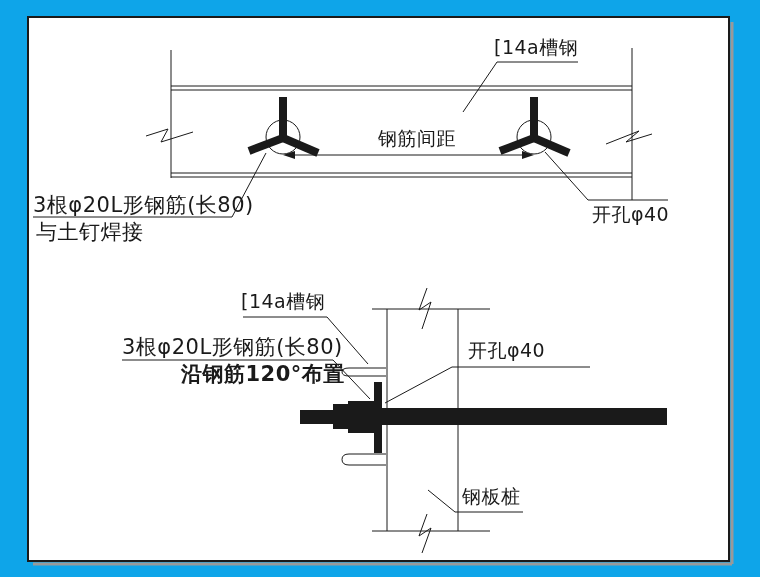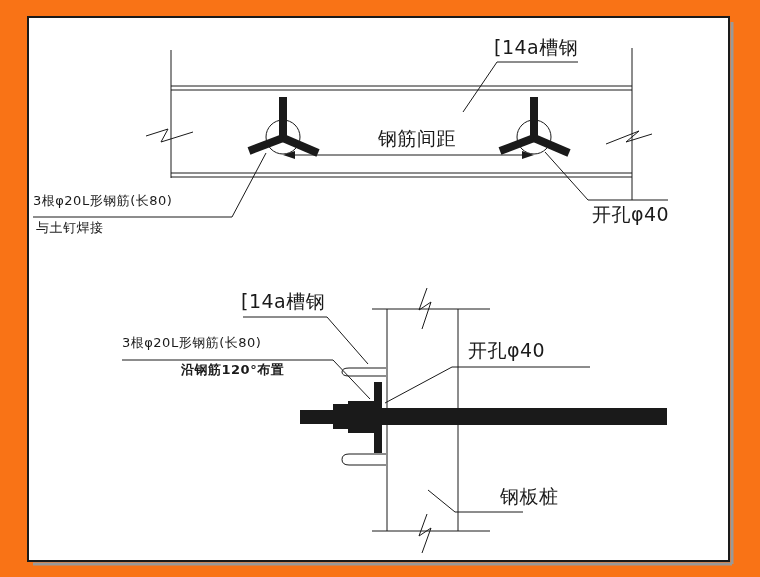--- a/index.html
+++ b/index.html
@@ -5,39 +5,39 @@
   html, body {
     margin: 0;
     padding: 0;
     background: #ffffff;
     font-family: "DejaVu Sans", sans-serif;
   }
   #stage {
     position: relative;
     width: 760px;
     height: 577px;
-    background: #f97316;
+    background: #0ea5e9;
     overflow: hidden;
   }
   #linework {
     position: absolute;
     left: 0; top: 0;
     width: 760px;
     height: 577px;
   }
   .cad-label {
     position: absolute;
     color: #1a1a1a;
     white-space: nowrap;
     line-height: 1.1;
     letter-spacing: 0.5px;
     -webkit-font-smoothing: none;
   }
   .fs20 { font-size: 19px; }
-  .fs18 { font-size: 13px; }
+  .fs18 { font-size: 21px; }
 </style>
 </head>
 <body>
 
 <div id="stage">
 
   <svg id="linework" viewBox="0 0 760 577" xmlns="http://www.w3.org/2000/svg">
 
     <line x1="732" y1="22" x2="732" y2="564" stroke="#999999" stroke-width="3"></line>
     <line x1="33" y1="564" x2="732" y2="564" stroke="#999999" stroke-width="3"></line>
@@ -146,15 +146,15 @@
   <div class="cad-label fs20" style="left:592px; top:204px;">开孔φ40</div>
 
   <div class="cad-label fs20" style="left:241px; top:291px;">[14a槽钢</div>
 
   <div class="cad-label fs18" style="left:122px; top:336px;">3根φ20L形钢筋(长80)</div>
 
   <div class="cad-label fs18" style="left:181px; top:363px;font-weight:bold;">沿钢筋120°布置</div>
 
   <div class="cad-label fs20" style="left:468px; top:340px;">开孔φ40</div>
 
-  <div class="cad-label fs20" style="left:462px; top:486px;margin-left:38px;">钢板桩</div>
+  <div class="cad-label fs20" style="left:462px; top:486px;">钢板桩</div>
 
 </div>
 
 </body></html>

